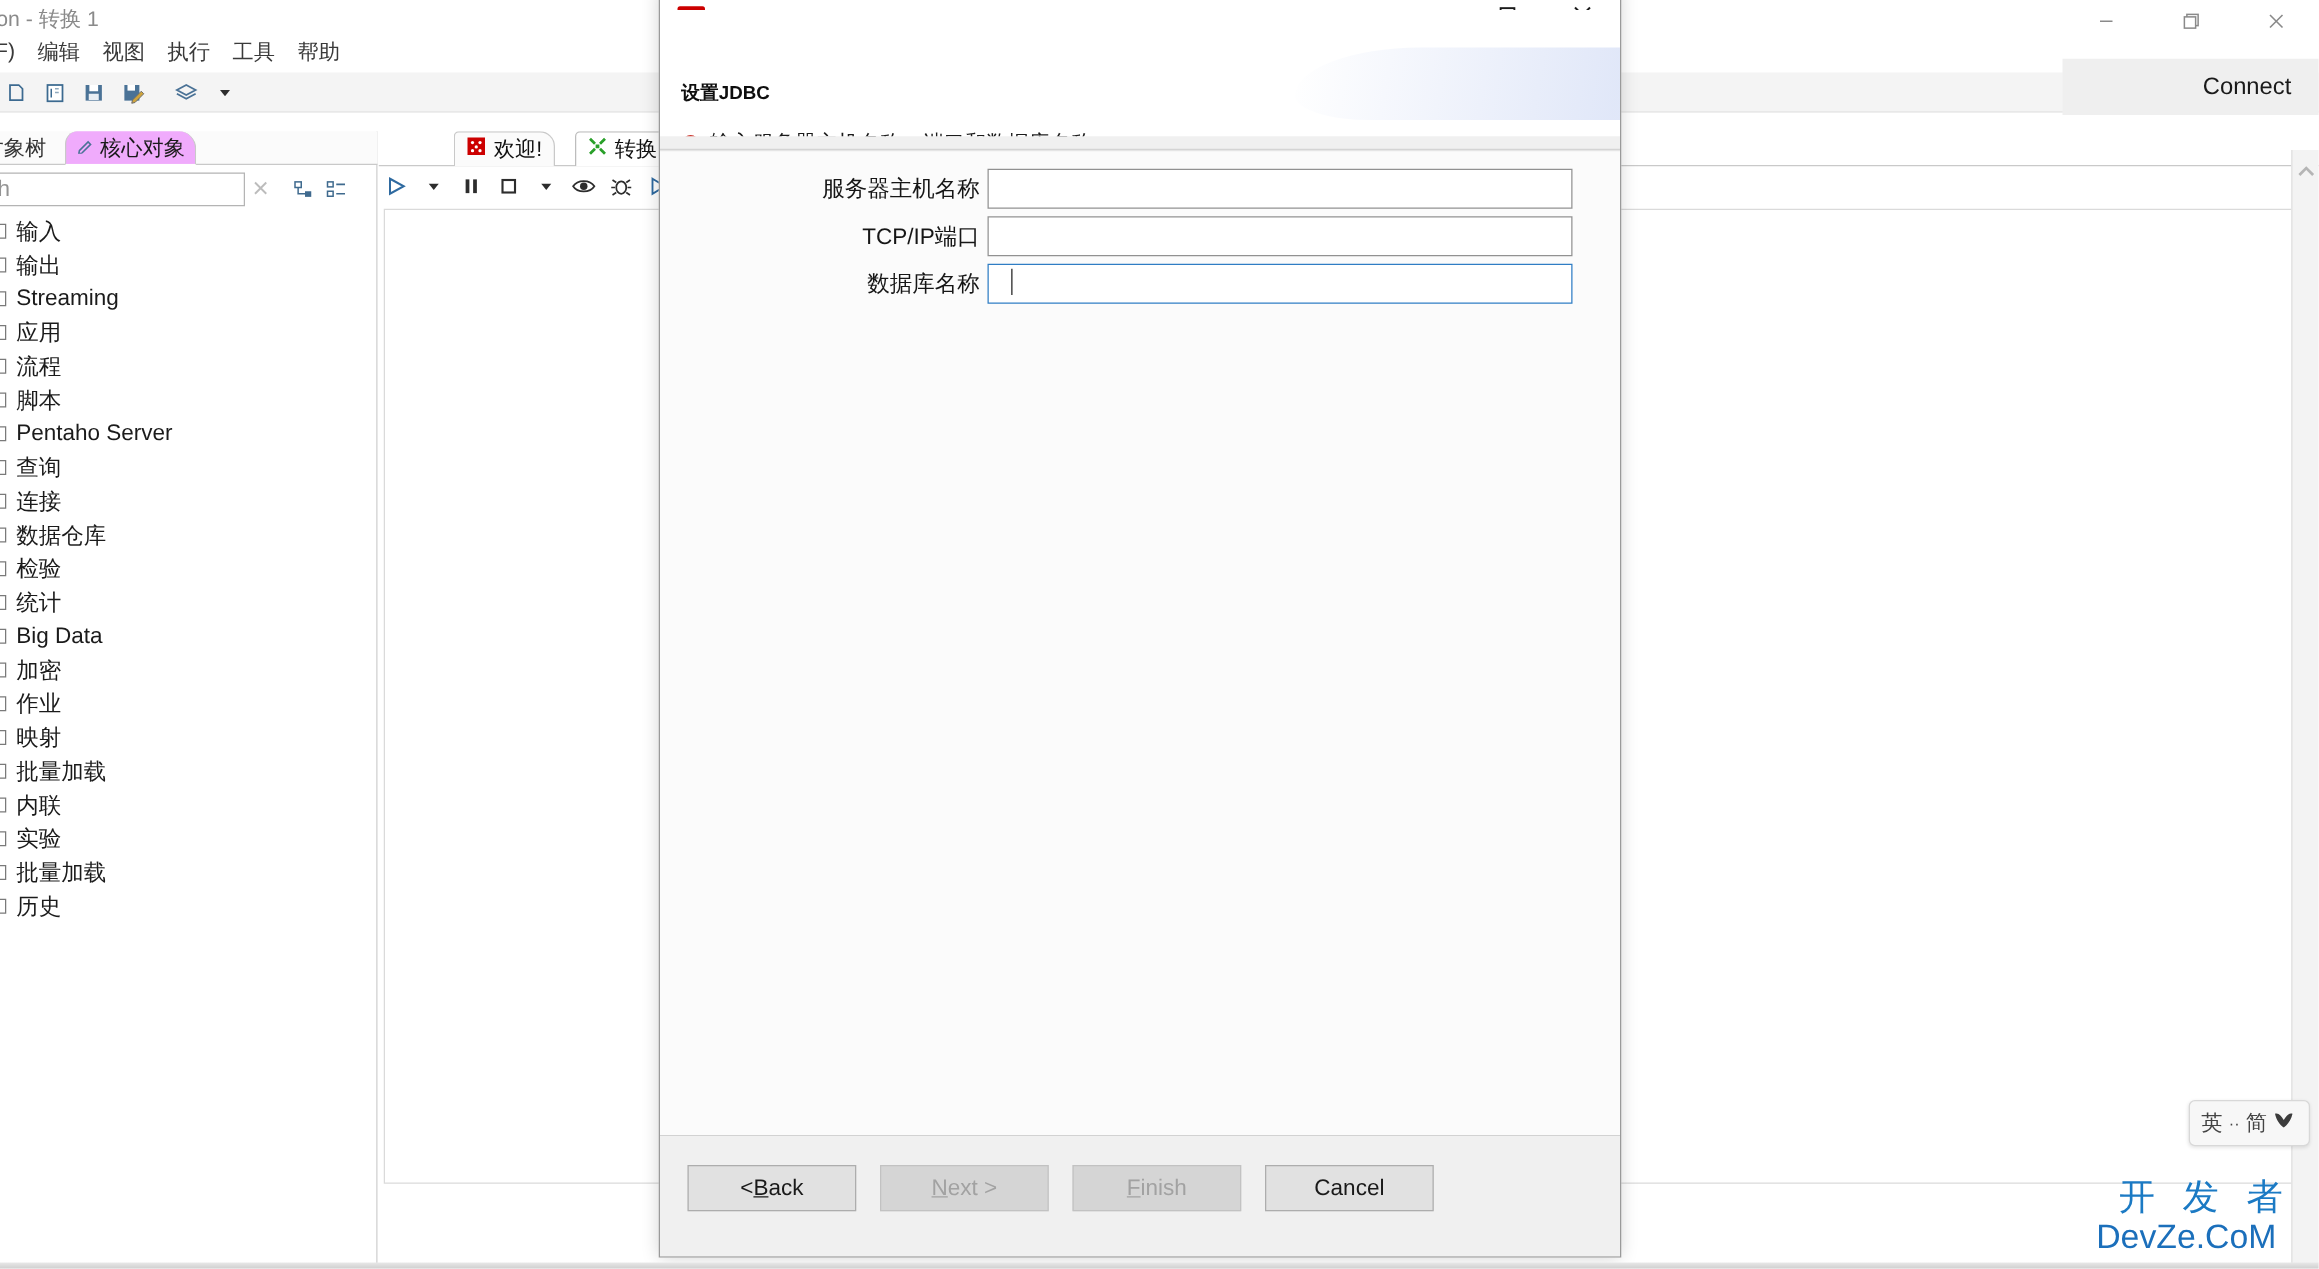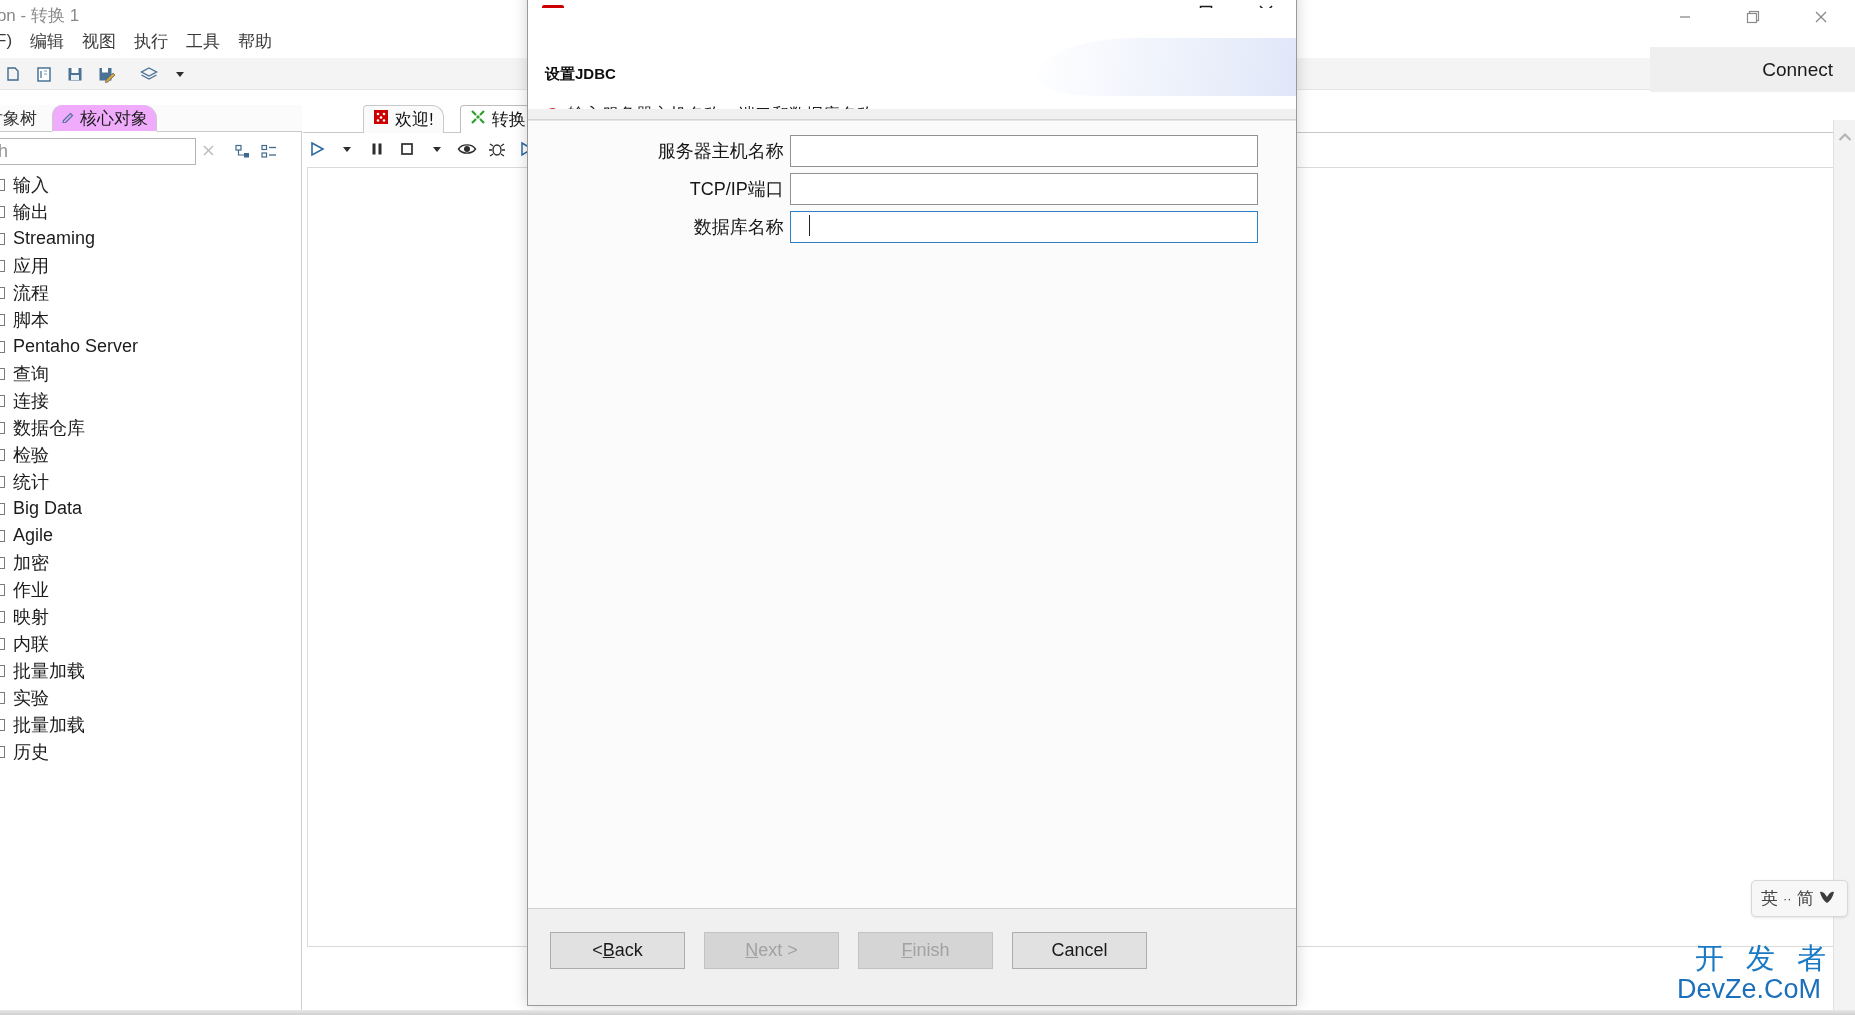--- a/index.html
+++ b/index.html
@@ -427,41 +427,37 @@
           <div class="tree-item">
             <span class="tree-toggle"></span>
             <span>统计</span>
           </div>
           <div class="tree-item">
             <span class="tree-toggle"></span>
             <span>Big Data</span>
           </div>
           <div class="tree-item">
             <span class="tree-toggle"></span>
-            <span>Agile</span>
-          </div>
-          <div class="tree-item">
-            <span class="tree-toggle"></span>
             <span>加密</span>
           </div>
           <div class="tree-item">
             <span class="tree-toggle"></span>
             <span>作业</span>
           </div>
           <div class="tree-item">
             <span class="tree-toggle"></span>
             <span>映射</span>
           </div>
           <div class="tree-item">
             <span class="tree-toggle"></span>
+            <span>批量加载</span>
+          </div>
+          <div class="tree-item">
+            <span class="tree-toggle"></span>
             <span>内联</span>
-          </div>
-          <div class="tree-item">
-            <span class="tree-toggle"></span>
-            <span>批量加载</span>
           </div>
           <div class="tree-item">
             <span class="tree-toggle"></span>
             <span>实验</span>
           </div>
           <div class="tree-item">
             <span class="tree-toggle"></span>
             <span>批量加载</span>
           </div>
           <div class="tree-item">

